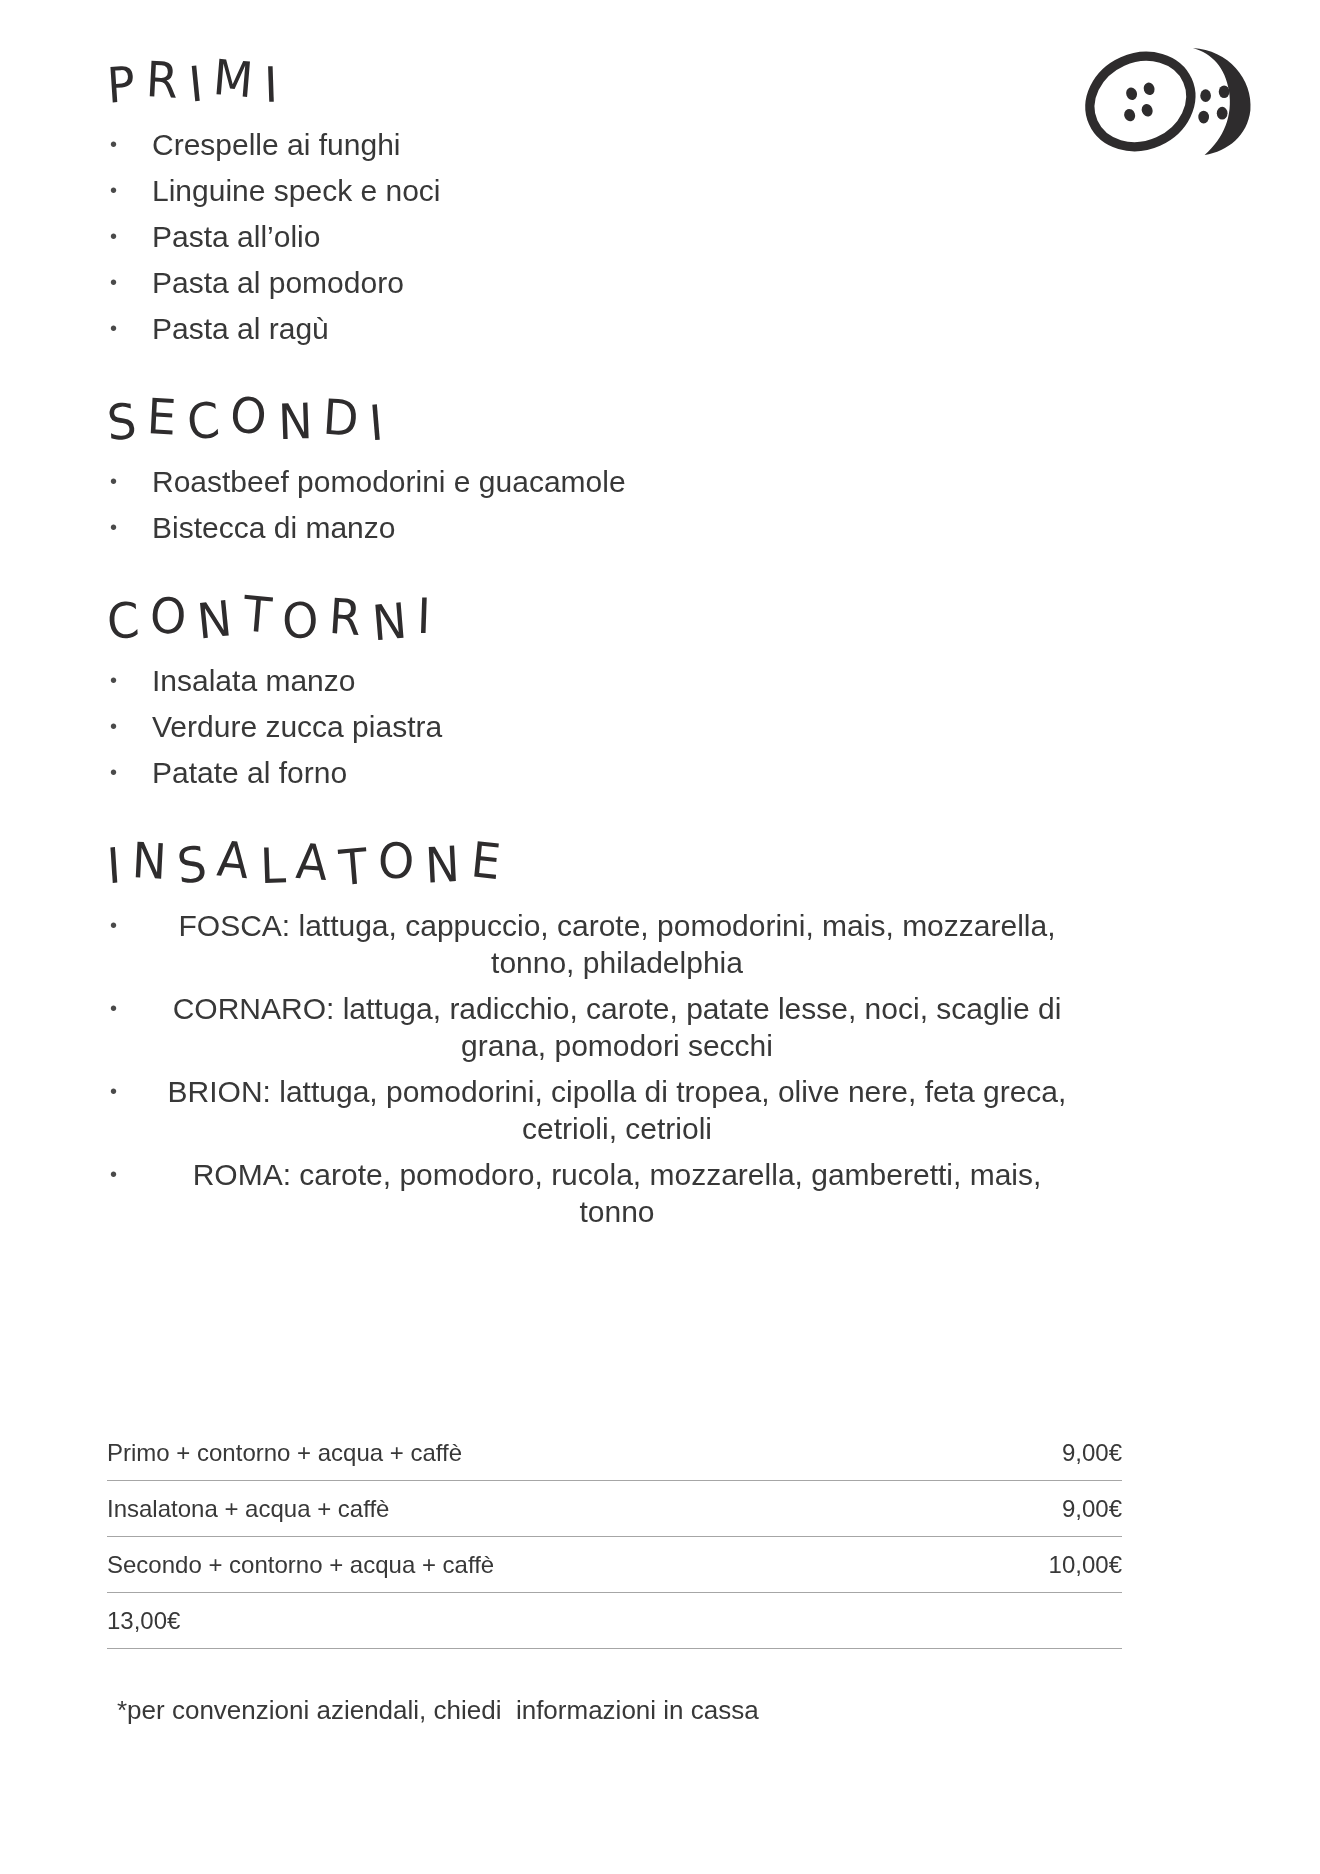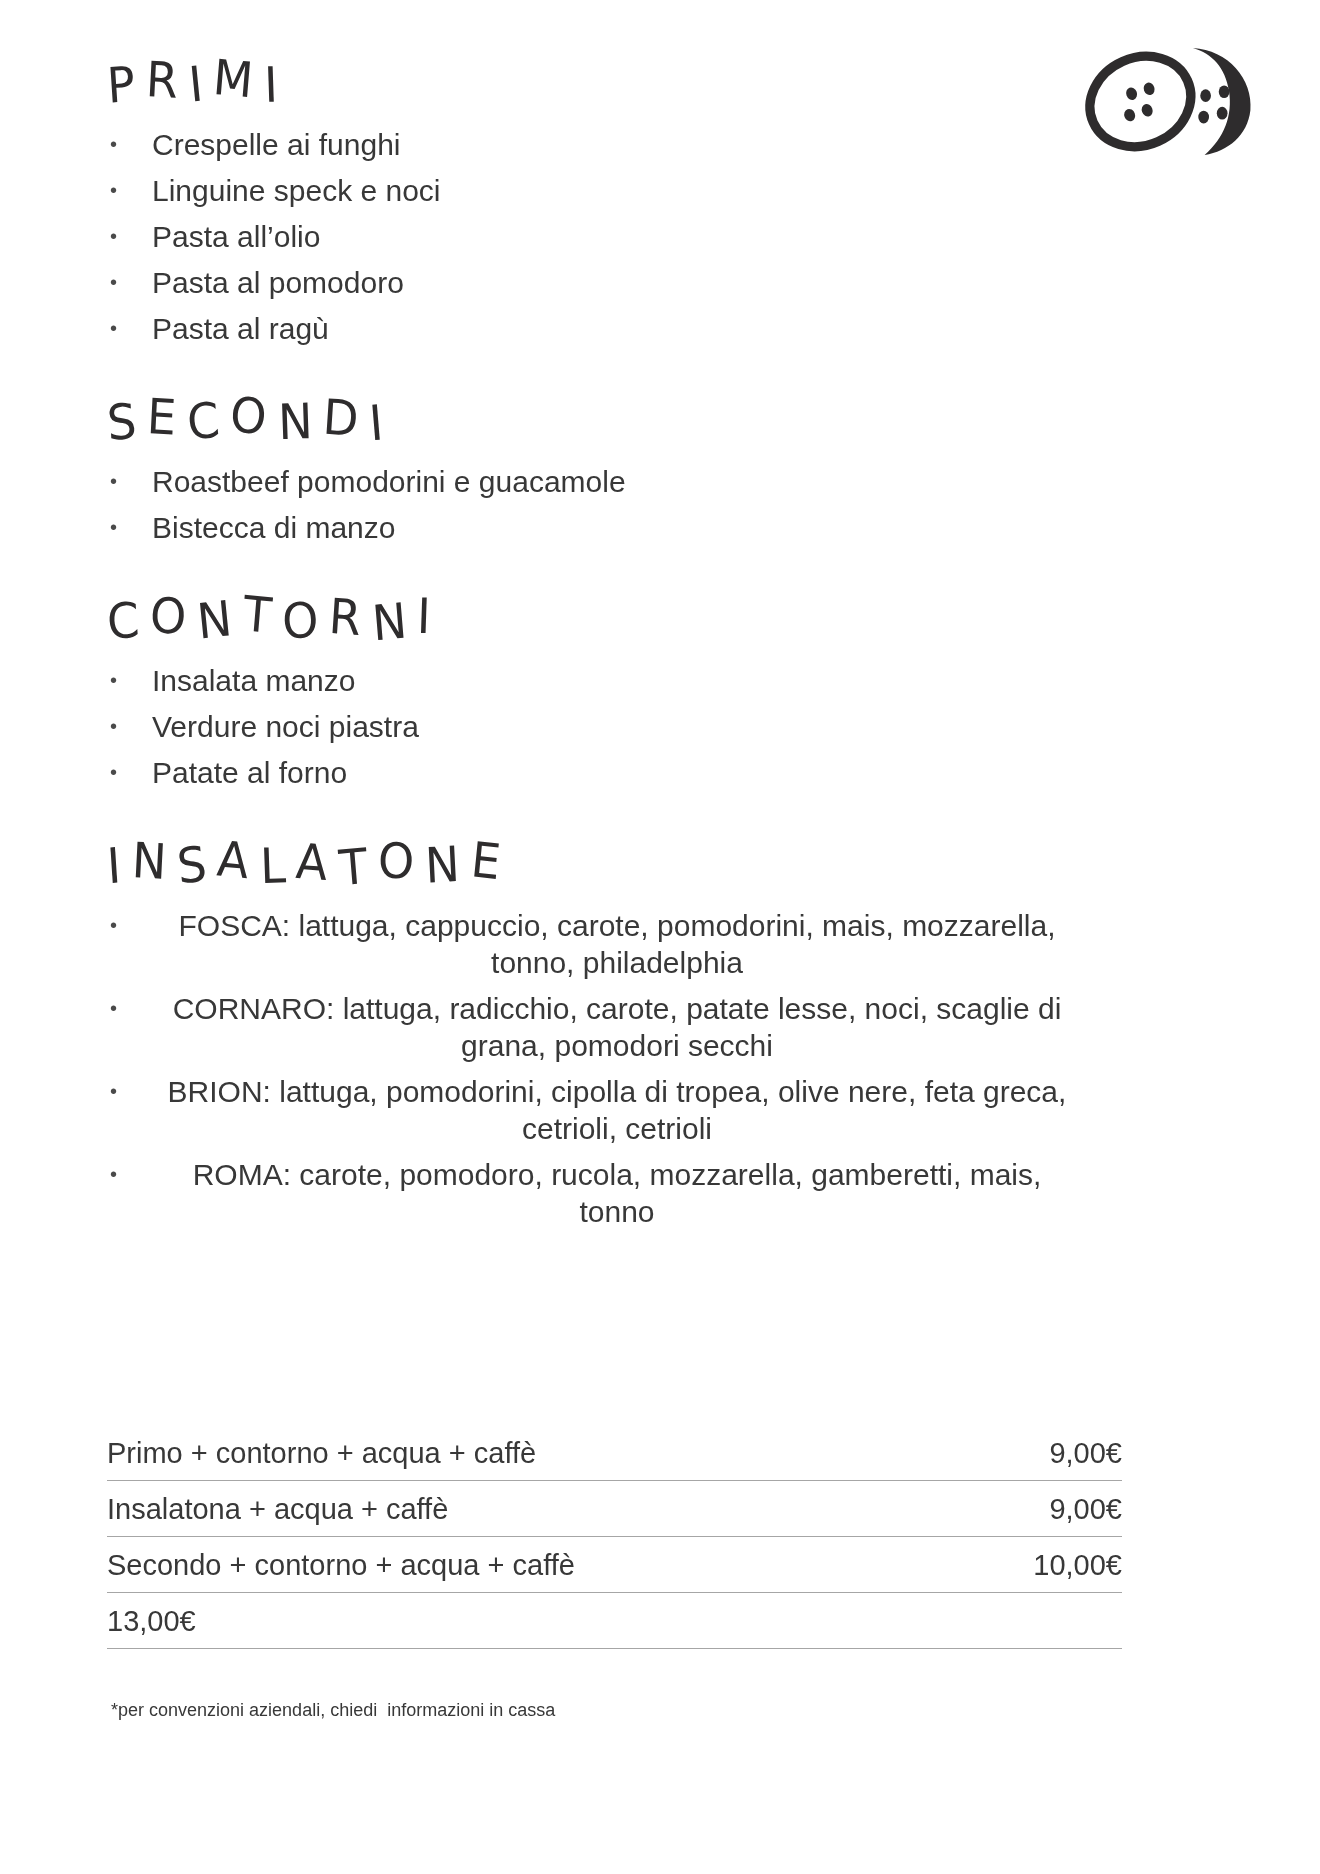--- a/index.html
+++ b/index.html
@@ -78,29 +78,29 @@
     margin-top:195px;
     width:1015px;
   }
   .combo-row{
     display:flex;
     justify-content:space-between;
     align-items:flex-end;
     height:56px;
     padding-bottom:11px;
     border-bottom:1.5px solid var(--rule);
-    font-size:29px;
+    font-size:24px;
     line-height:32px;
   }
   .combo-label{color:var(--body-text);}
   .combo-price{color:var(--body-text);}
   
   .footnote{
-    margin:46px 0 0 4px;
-    font-size:18px;
+    margin:46px 0 0 10px;
+    font-size:26px;
     line-height:30px;
     color:var(--body-text);
     white-space:pre-wrap;
   }
 </style>
 </head>
 <body>
 
 <main>
 
@@ -165,21 +165,21 @@
 
     <section class="menu-section">
       <h2 class="hand"><span style="transform: rotate(-4deg) translateY(2px);">C</span><span style="transform: rotate(3deg) translateY(-2px);">O</span><span style="transform: rotate(-6deg) translateY(1px);">N</span><span style="transform: rotate(5deg) translateY(-3px);">T</span><span style="transform: rotate(-2deg) translateY(2px);">O</span><span style="transform: rotate(4deg) translateY(-1px);">R</span><span style="transform: rotate(-5deg) translateY(3px);">N</span><span style="transform: rotate(2deg) translateY(-2px);">I</span></h2>
       <ul class="items">
           <li>
             <span class="bullet">•</span>
             <span class="itext">Insalata manzo</span>
           </li>
           <li>
             <span class="bullet">•</span>
-            <span class="itext">Verdure noci piastra</span>
+            <span class="itext">Verdure zucca piastra</span>
           </li>
           <li>
             <span class="bullet">•</span>
             <span class="itext">Patate al forno</span>
           </li>
         </ul>
     </section>
 
     <section class="menu-section">
       <h2 class="hand"><span style="transform: rotate(-4deg) translateY(2px);">I</span><span style="transform: rotate(3deg) translateY(-2px);">N</span><span style="transform: rotate(-6deg) translateY(1px);">S</span><span style="transform: rotate(5deg) translateY(-3px);">A</span><span style="transform: rotate(-2deg) translateY(2px);">L</span><span style="transform: rotate(4deg) translateY(-1px);">A</span><span style="transform: rotate(-5deg) translateY(3px);">T</span><span style="transform: rotate(2deg) translateY(-2px);">O</span><span style="transform: rotate(-3deg) translateY(1px);">N</span><span style="transform: rotate(6deg) translateY(-2px);">E</span></h2>

